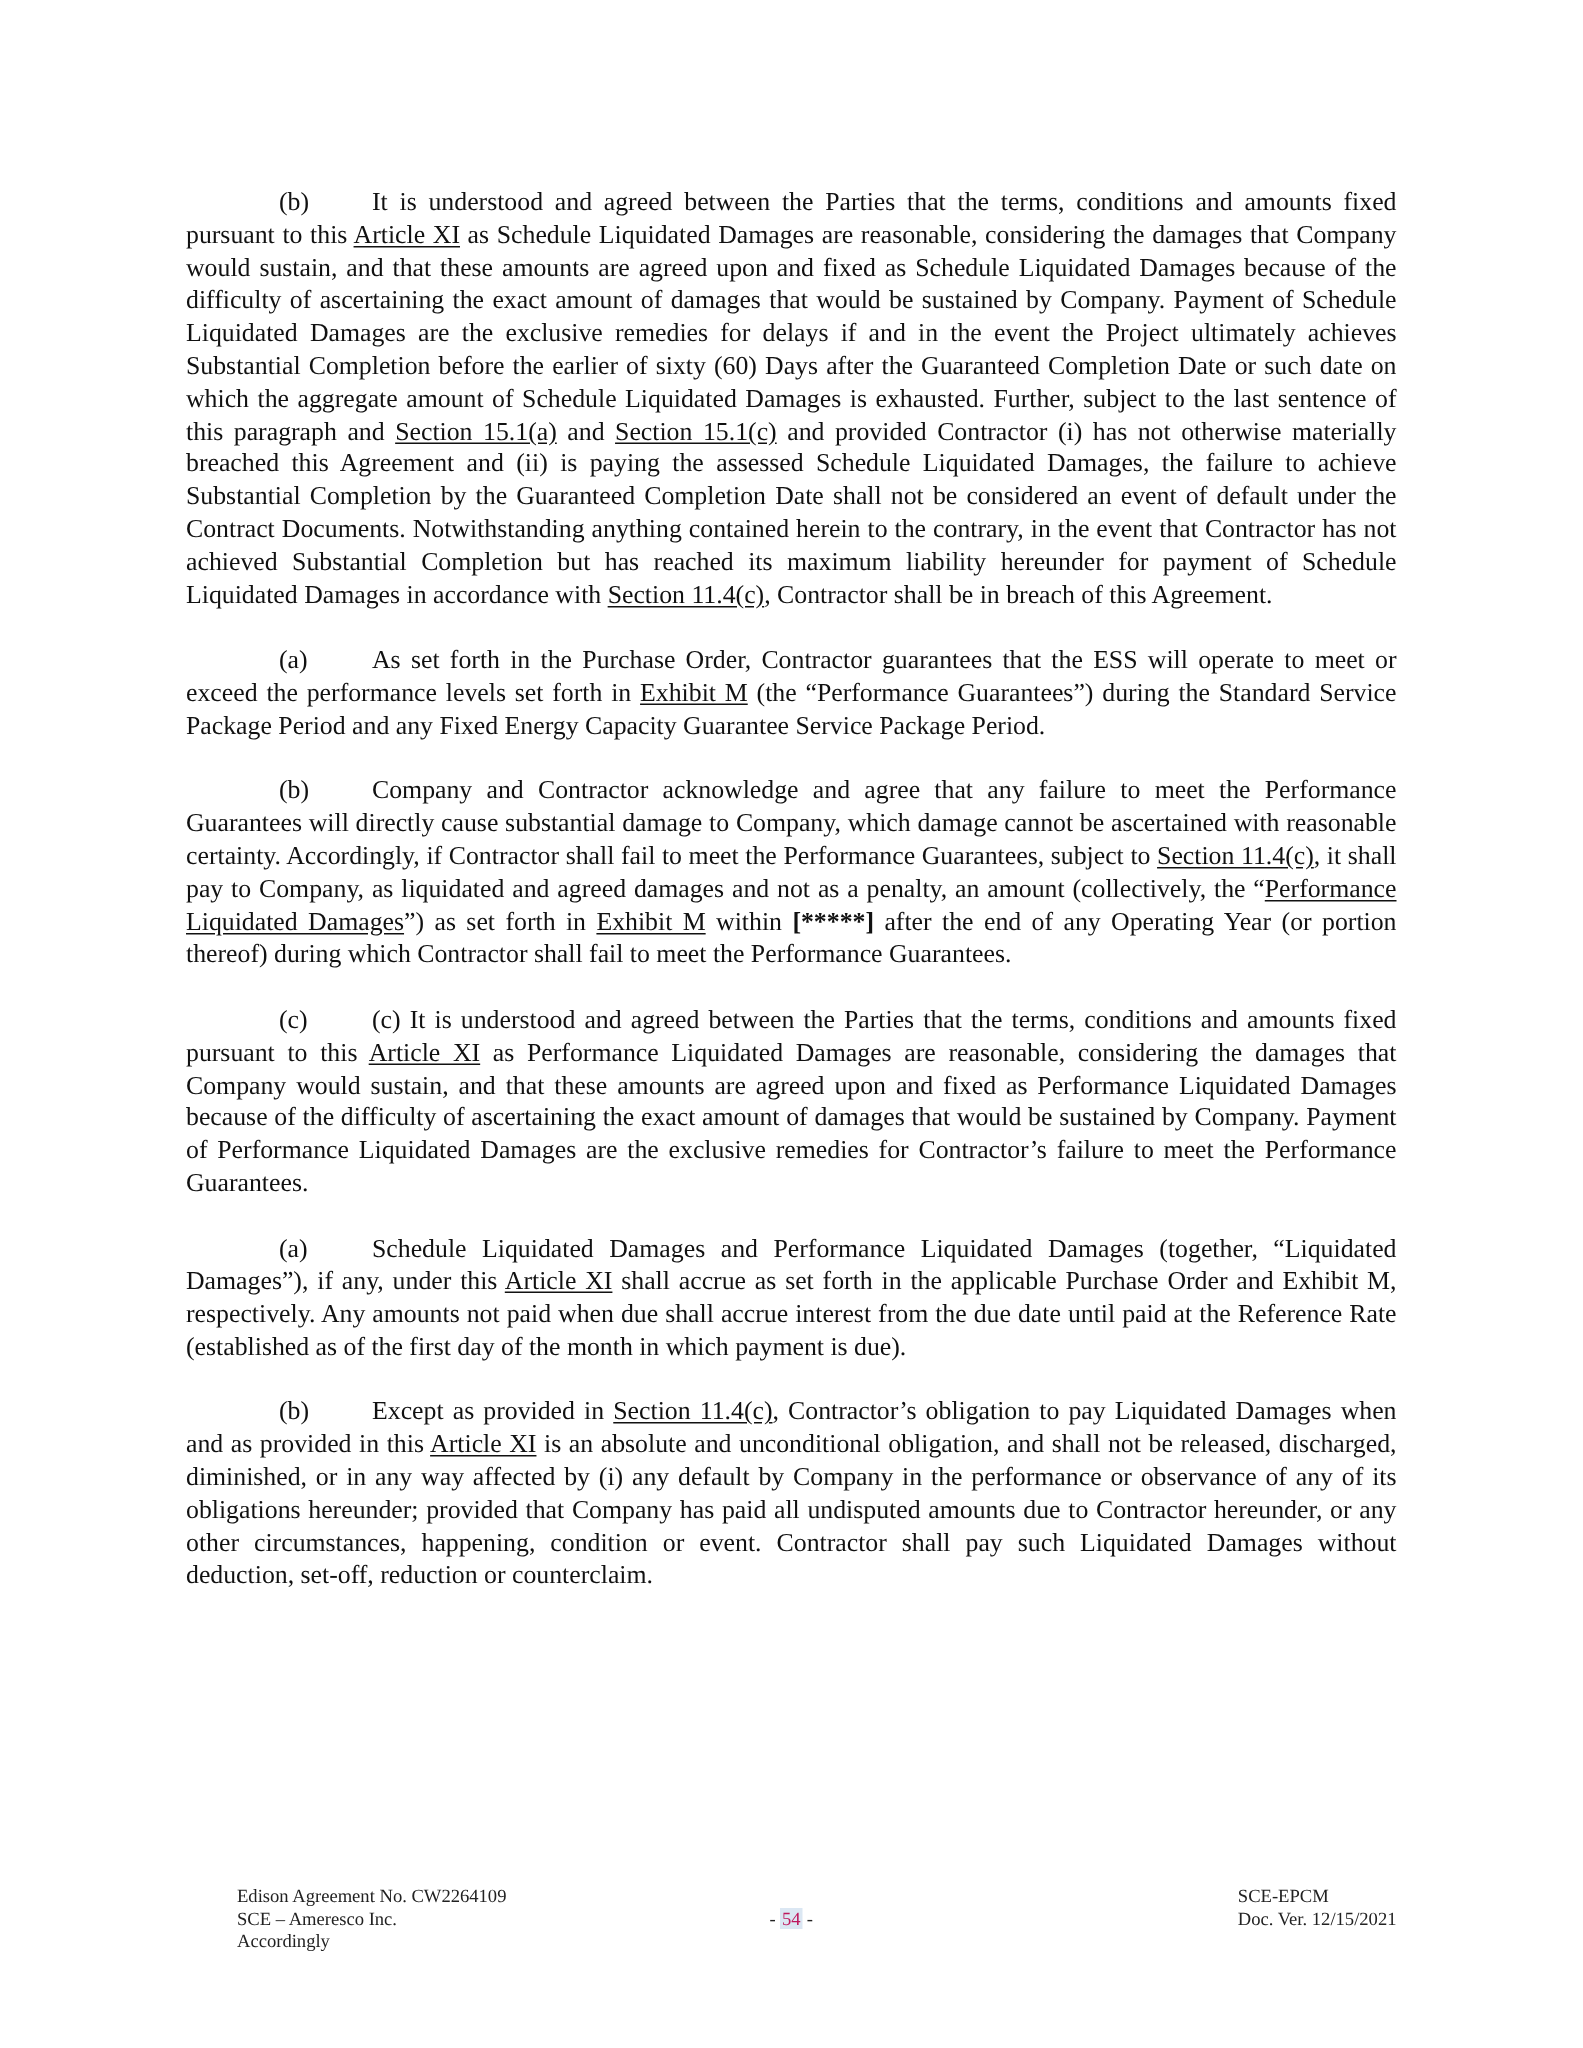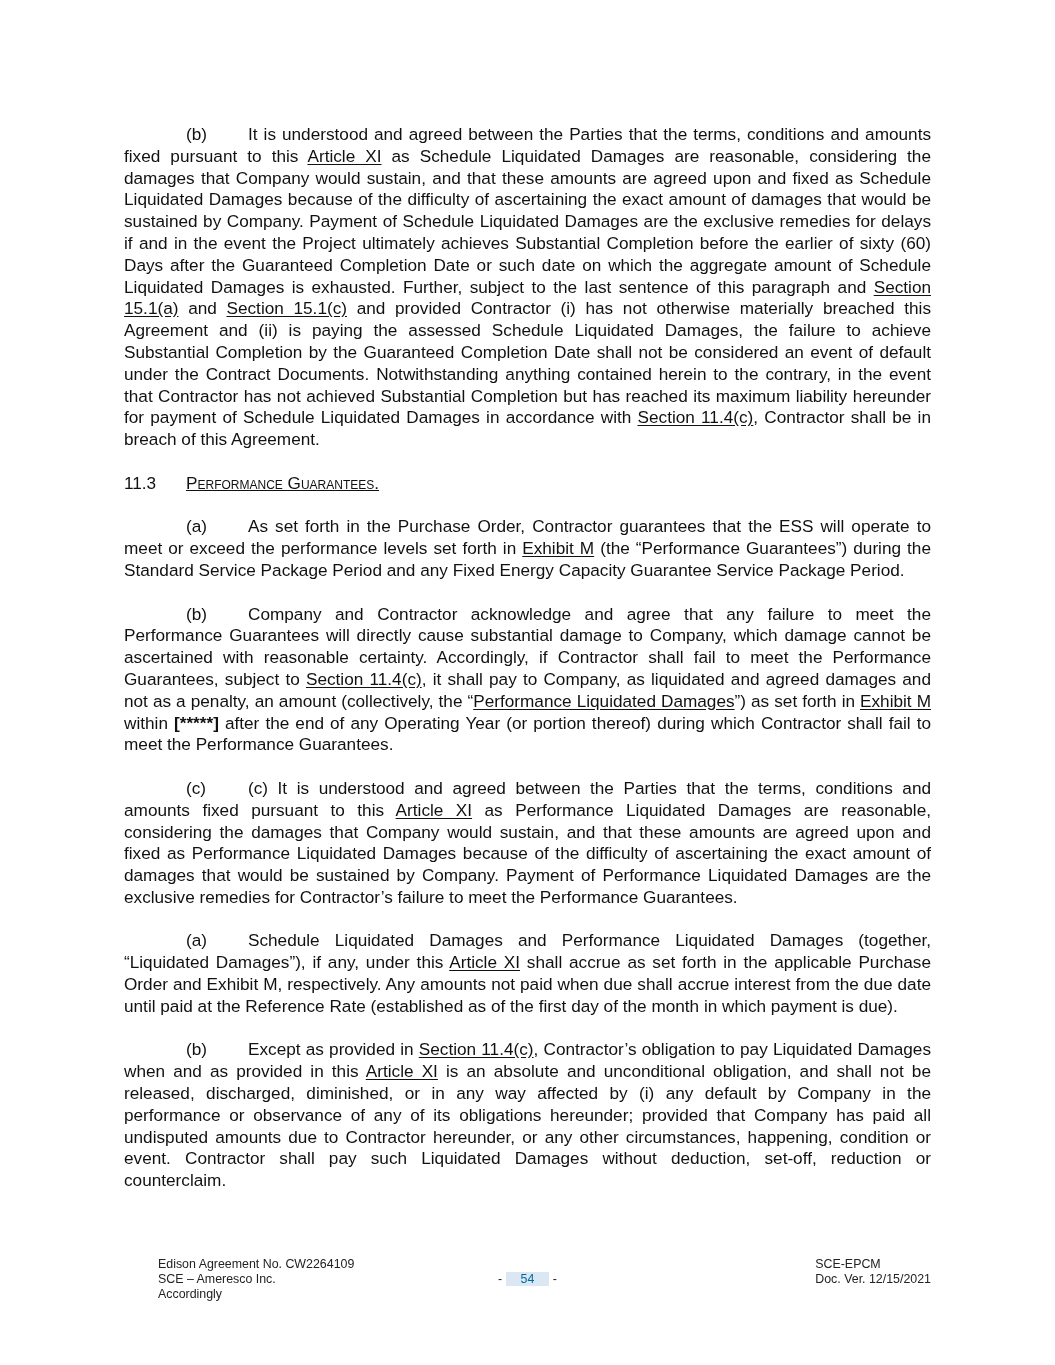--- a/index.html
+++ b/index.html
@@ -1,49 +1,48 @@
 <!DOCTYPE html>
 <html><head>
 <meta charset="utf-8">
 <style>
   html, body { margin: 0; padding: 0; background: #ffffff; }
   body { width: 1055px; height: 1365px; position: relative; overflow: hidden; }
   .page {
     position: absolute; left: 0; top: 0; width: 1055px; height: 1077px; background: #ffffff;
-    font-family: Liberation Sans, sans-serif; color: #111111;
+    font-family: Liberation Serif, serif; color: #111111;
   }
   .body-text {
     position: absolute; left: 124px; width: 807px; top: 124px;
     font-size: 17.2px; line-height: 21.8px;
   }
   .para { text-align: justify; margin: 0 0 21.8px 0; }
   .para .num { display: inline-block; width: 62px; padding-left: 62px; }
   .heading { margin: 0 0 21.8px 0; }
   .heading .hnum { display: inline-block; width: 62px; }
   .heading .htitle { text-decoration: underline; font-variant: small-caps; }
   u { text-decoration: underline; text-underline-offset: 2px; }
   .bold { font-weight: bold; }
   .footer {
     position: absolute; left: 124px; width: 807px; top: 1257px;
     font-size: 12.4px; line-height: 15px; color: #222;
   }
   .footer .left { position: absolute; left: 0; top: 0; margin-left: 34px; }
   .footer .right { position: absolute; right: 0; top: 0; text-align: left; }
   .footer .center { position: absolute; left: 0; width: 807px; top: 15px; text-align: center; }
-  .pg { background: #dbe7f3; color: #0369a1; padding: 0 15px; }
+  .pg { background: #dbe7f3; color: #be185d; padding: 0 1px; }
 </style>
 </head>
 <body>
 
 <div class="page">
   <div class="body-text">
 
     <p class="para"><span class="num">(b)</span><span>It is understood and agreed between the Parties that the terms, conditions and amounts fixed pursuant to this </span><u>Article XI</u><span> as Schedule Liquidated Damages are reasonable, considering the damages that Company would sustain, and that these amounts are agreed upon and fixed as Schedule Liquidated Damages because of the difficulty of ascertaining the exact amount of damages that would be sustained by Company.  Payment of Schedule Liquidated Damages are the exclusive remedies for delays if and in the event the Project ultimately achieves Substantial Completion before the earlier of sixty (60) Days after the Guaranteed Completion Date or such date on which the aggregate amount of Schedule Liquidated Damages is exhausted.  Further, subject to the last sentence of this paragraph and </span><u>Section 15.1(a)</u><span> and </span><u>Section 15.1(c)</u><span> and provided Contractor (i) has not otherwise materially breached this Agreement and (ii) is paying the assessed Schedule Liquidated Damages, the failure to achieve Substantial Completion by the Guaranteed Completion Date shall not be considered an event of default under the Contract Documents. Notwithstanding anything contained herein to the contrary, in the event that Contractor has not achieved Substantial Completion but has reached its maximum liability hereunder for payment of Schedule Liquidated Damages in accordance with </span><u>Section 11.4(c)</u><span>, Contractor shall be in breach of this Agreement.</span></p>
 
-    <p class="heading"><span class="hnum">11.3</span><span class="htitle">Performance Guarantees.</span></p>
 
     <p class="para"><span class="num">(a)</span><span>As set forth in the Purchase Order, Contractor guarantees that the ESS will operate to meet or exceed the performance levels set forth in </span><u>Exhibit M</u><span> (the “Performance Guarantees”) during the Standard Service Package Period and any Fixed Energy Capacity Guarantee Service Package Period.</span></p>
 
     <p class="para"><span class="num">(b)</span><span>Company and Contractor acknowledge and agree that any failure to meet the Performance Guarantees will directly cause substantial damage to Company, which damage cannot be ascertained with reasonable certainty.  Accordingly, if Contractor shall fail to meet the Performance Guarantees, subject to </span><u>Section 11.4(c)</u><span>, it shall pay to Company, as liquidated and agreed damages and not as a penalty, an amount (collectively, the “</span><u>Performance Liquidated Damages</u><span>”) as set forth in </span><u>Exhibit M</u><span> within </span><span class="bold">[*****]</span><span> after the end of any Operating Year (or portion thereof) during which Contractor shall fail to meet the Performance Guarantees.</span></p>
 
     <p class="para"><span class="num">(c)</span><span>(c) It is understood and agreed between the Parties that the terms, conditions and amounts fixed pursuant to this </span><u>Article XI</u><span> as Performance Liquidated Damages are reasonable, considering the damages that Company would sustain, and that these amounts are agreed upon and fixed as Performance Liquidated Damages because of the difficulty of ascertaining the exact amount of damages that would be sustained by Company.  Payment of Performance Liquidated Damages are the exclusive remedies for Contractor’s failure to meet the Performance Guarantees.</span></p>
 
 
     <p class="para"><span class="num">(a)</span><span>Schedule Liquidated Damages and Performance Liquidated Damages (together, “Liquidated Damages”), if any, under this </span><u>Article XI</u><span> shall accrue as set forth in the applicable Purchase Order and Exhibit M, respectively.  Any amounts not paid when due shall accrue interest from the due date until paid at the Reference Rate (established as of the first day of the month in which payment is due).</span></p>
 

